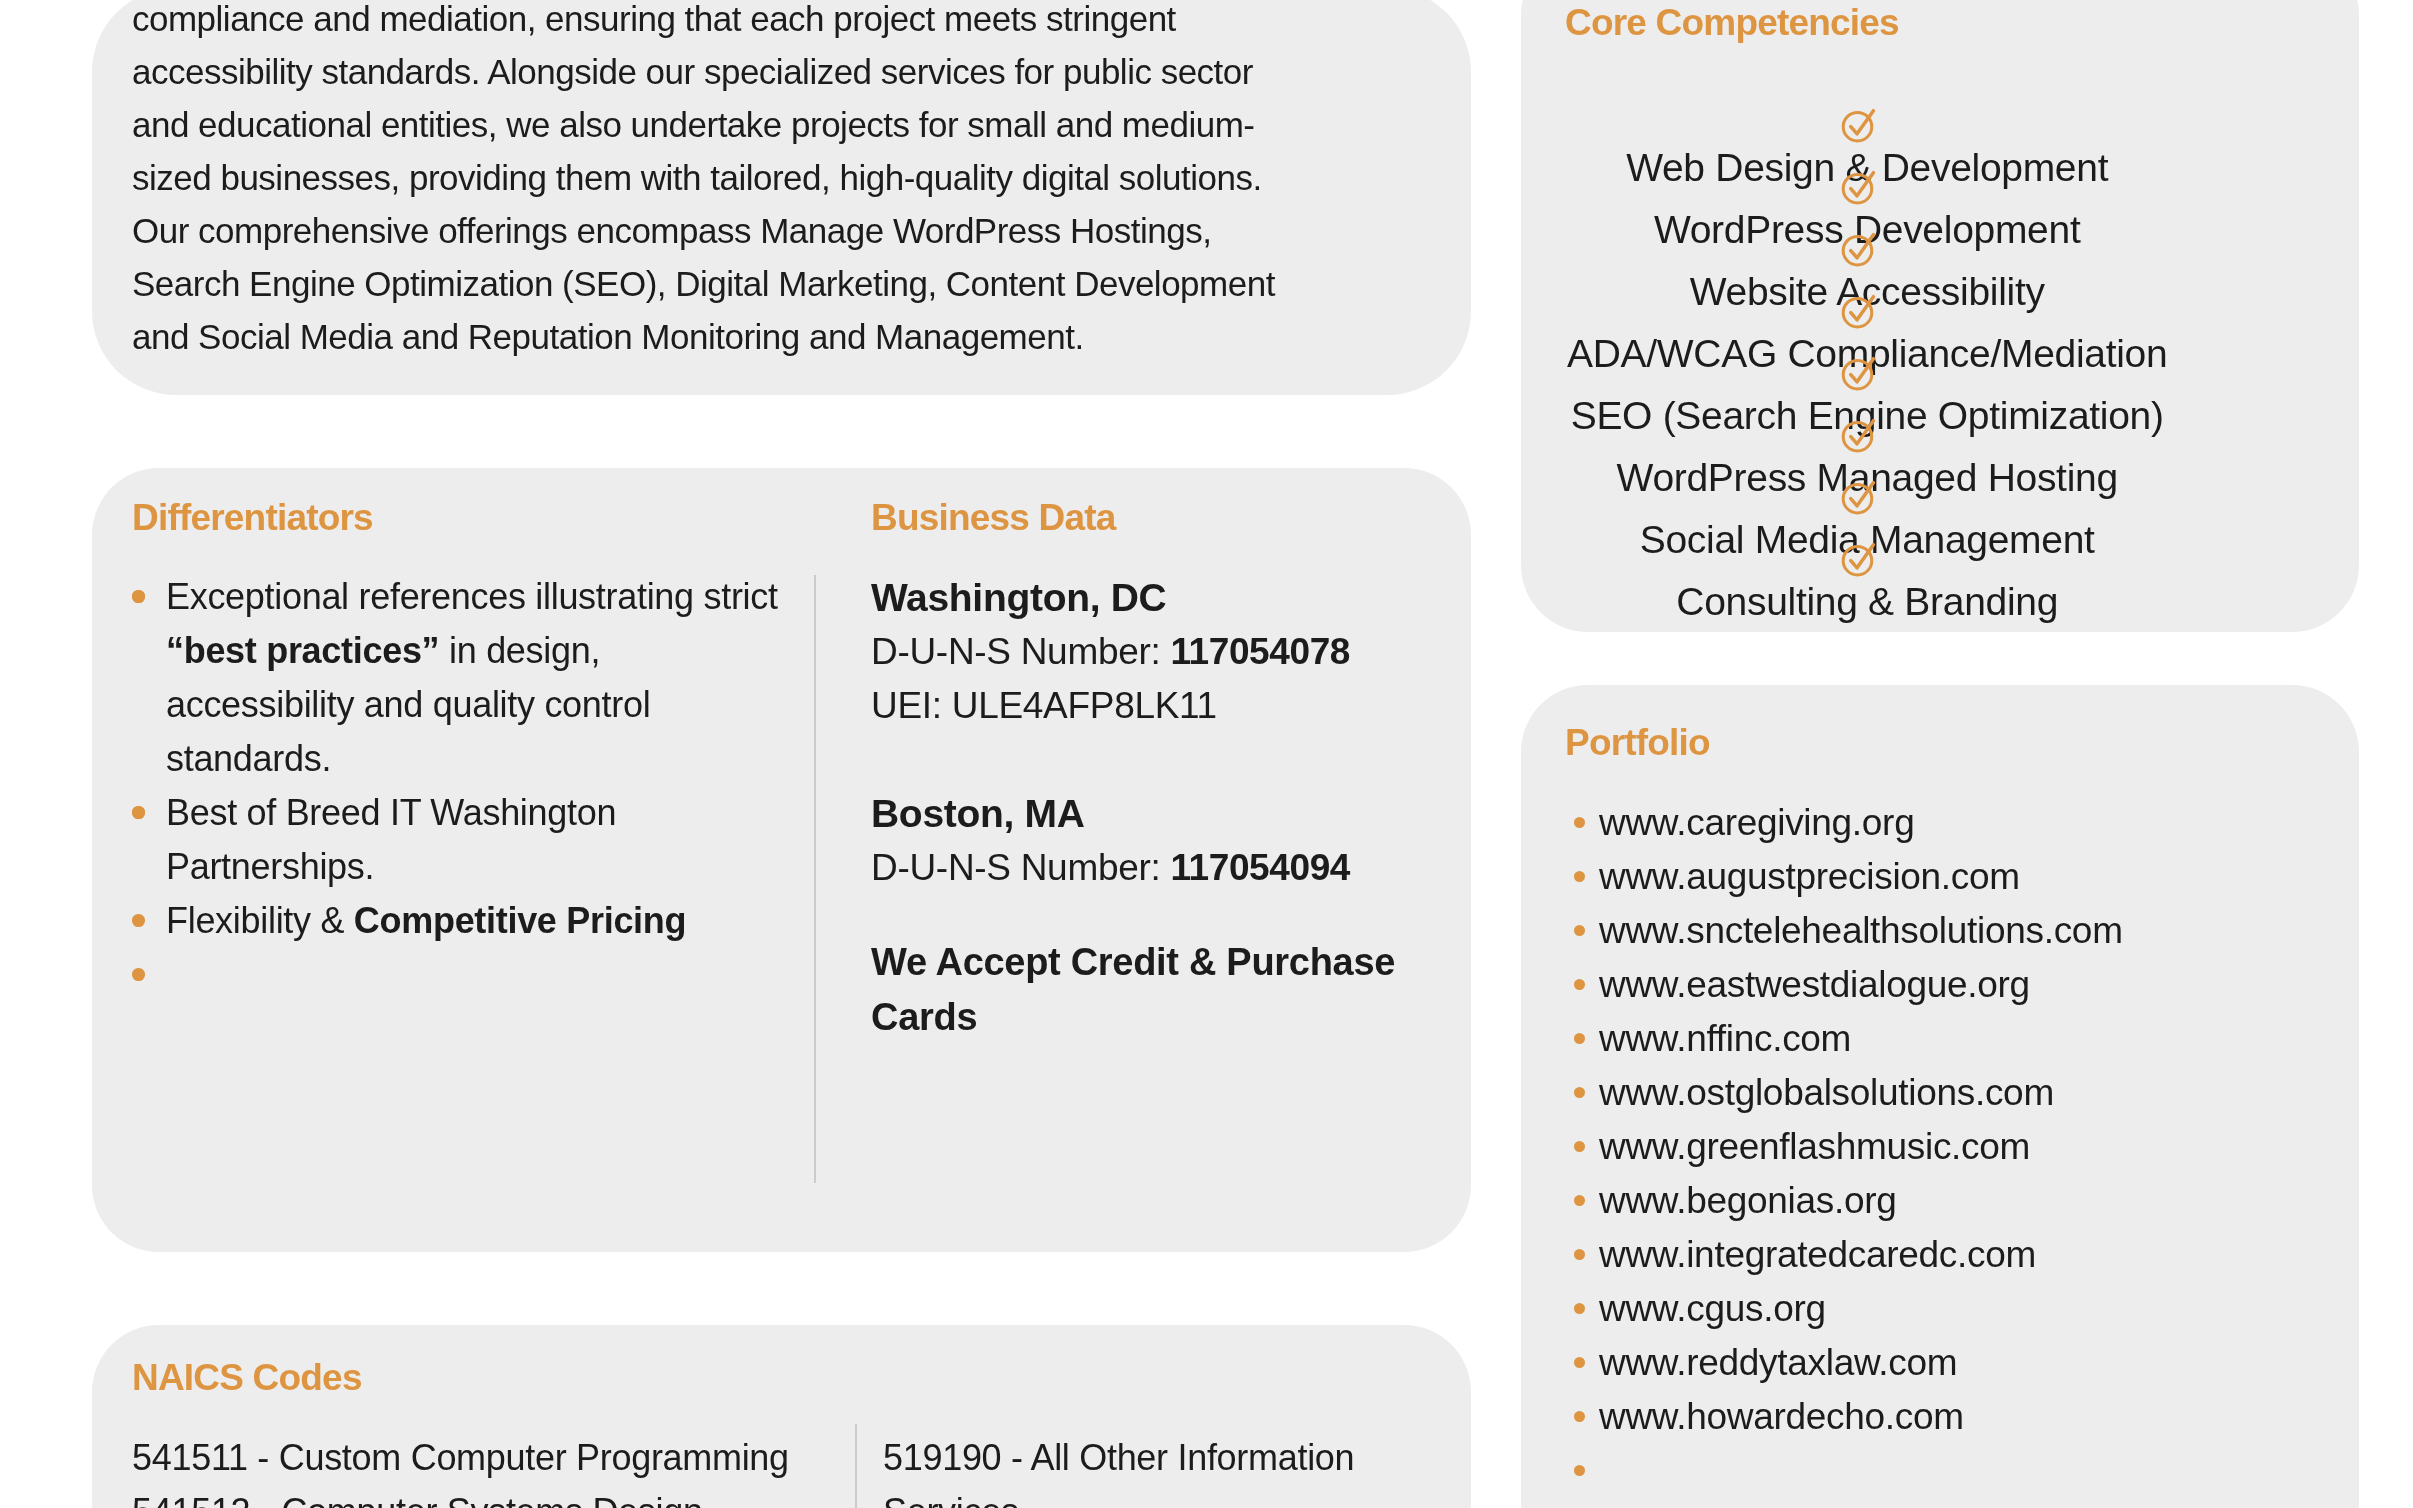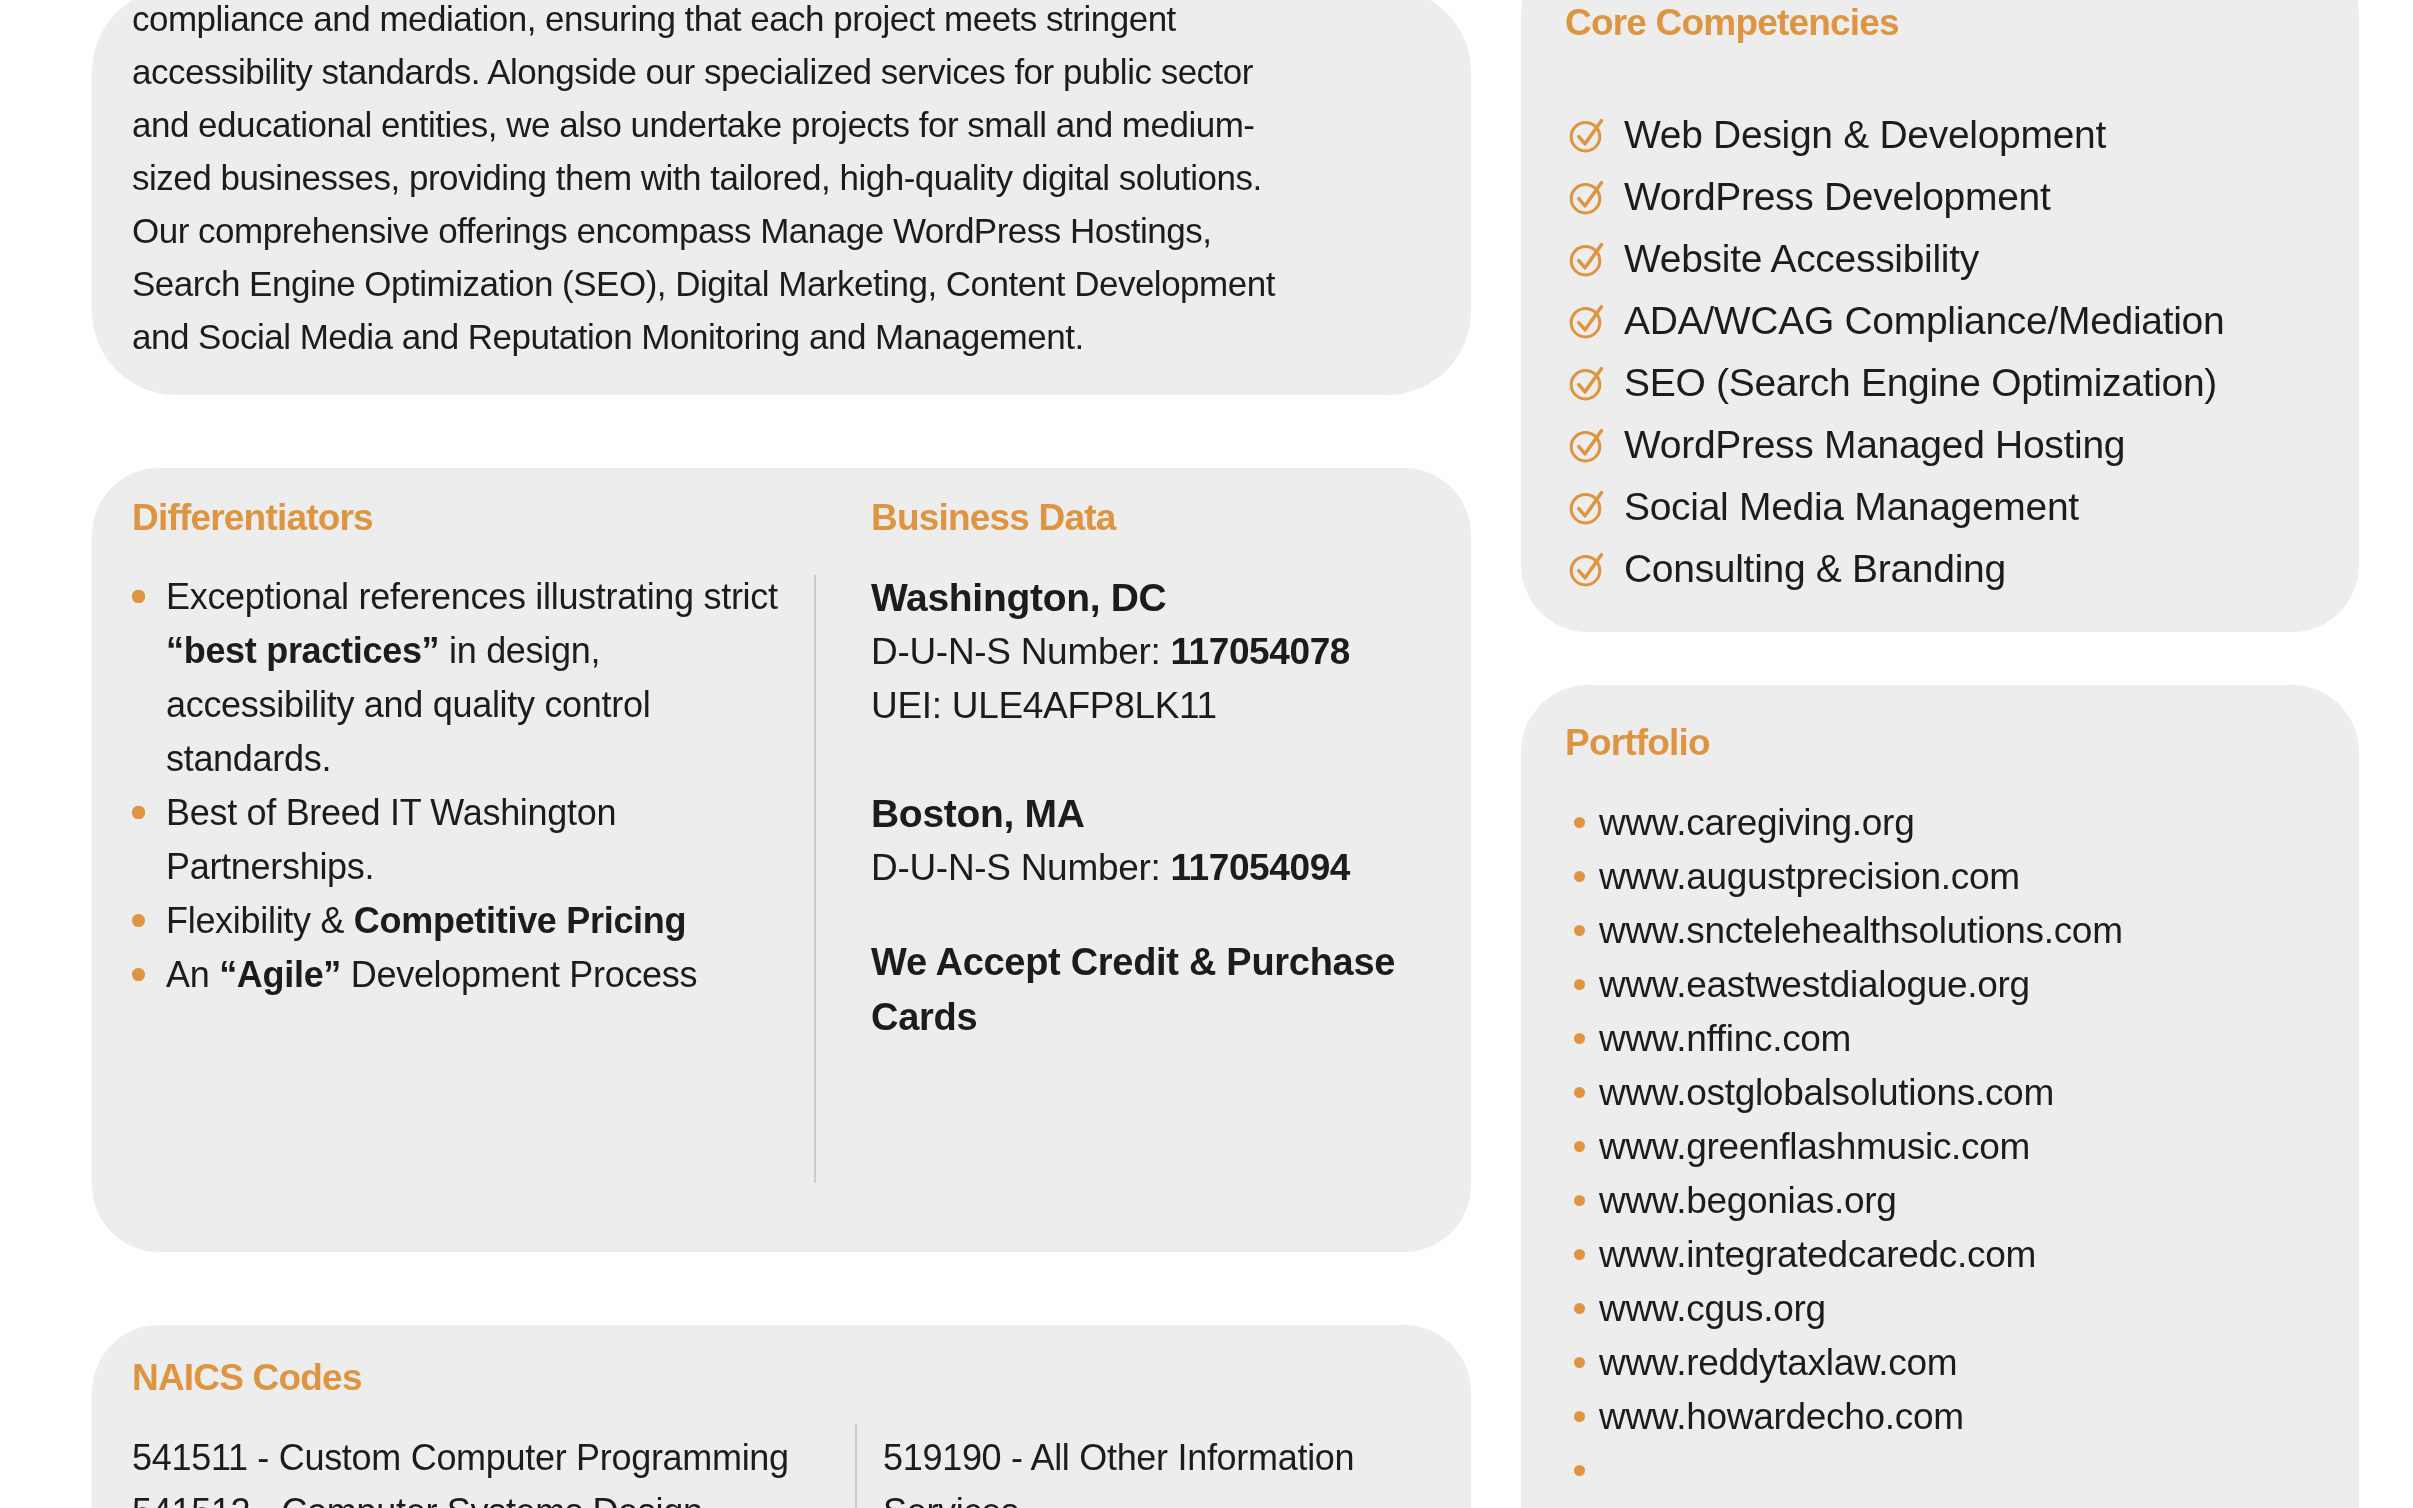--- a/index.html
+++ b/index.html
@@ -72,20 +72,21 @@
   .vdiv-naics{left:763px;top:99px;height:251px;}
   
   .panel-core{left:1521px;top:-52px;width:838px;height:684px;}
   .core-head{position:absolute;left:44px;top:54px;font-size:52px;}
   .core-list{position:absolute;left:46px;top:156px;margin:0;padding:0;list-style:none;}
   .core-list li{
     display:flex;align-items:center;
     height:62px;
     font-size:39px;
     letter-spacing:-0.3px;
+    flex-direction:column;
   }
   .check-ic{width:42px;height:42px;flex:0 0 42px;margin-right:15px;}
   
   .panel-portfolio{left:1521px;top:685px;width:838px;height:1006px;}
   .port-head{position:absolute;left:44px;top:37px;font-size:52px;}
   .port-list{position:absolute;left:53px;top:111px;margin:0;padding:0;list-style:none;}
   .port-list li{
     position:relative;
     height:54px;
     padding-left:25px;
@@ -135,21 +136,20 @@
         <span>Best of Breed IT Washington Partnerships.</span>
       </li>
 
       <li>
         <span class="dot"></span>
         <span>Flexibility &amp; <b>Competitive Pricing</b></span>
       </li>
 
       <li>
         <span class="dot"></span>
-        <span>An <b>“Agile”</b> Development Process</span>
       </li>
     </ul>
 
   <div class="vdiv vdiv-diff"></div>
 
   <div class="bd-col">
     <h2 class="sec">Business Data</h2>
     <div class="blk">
       <div class="bd-city">Washington, DC</div>
       <div class="bd-line">D-U-N-S Number: <b>117054078</b></div>

